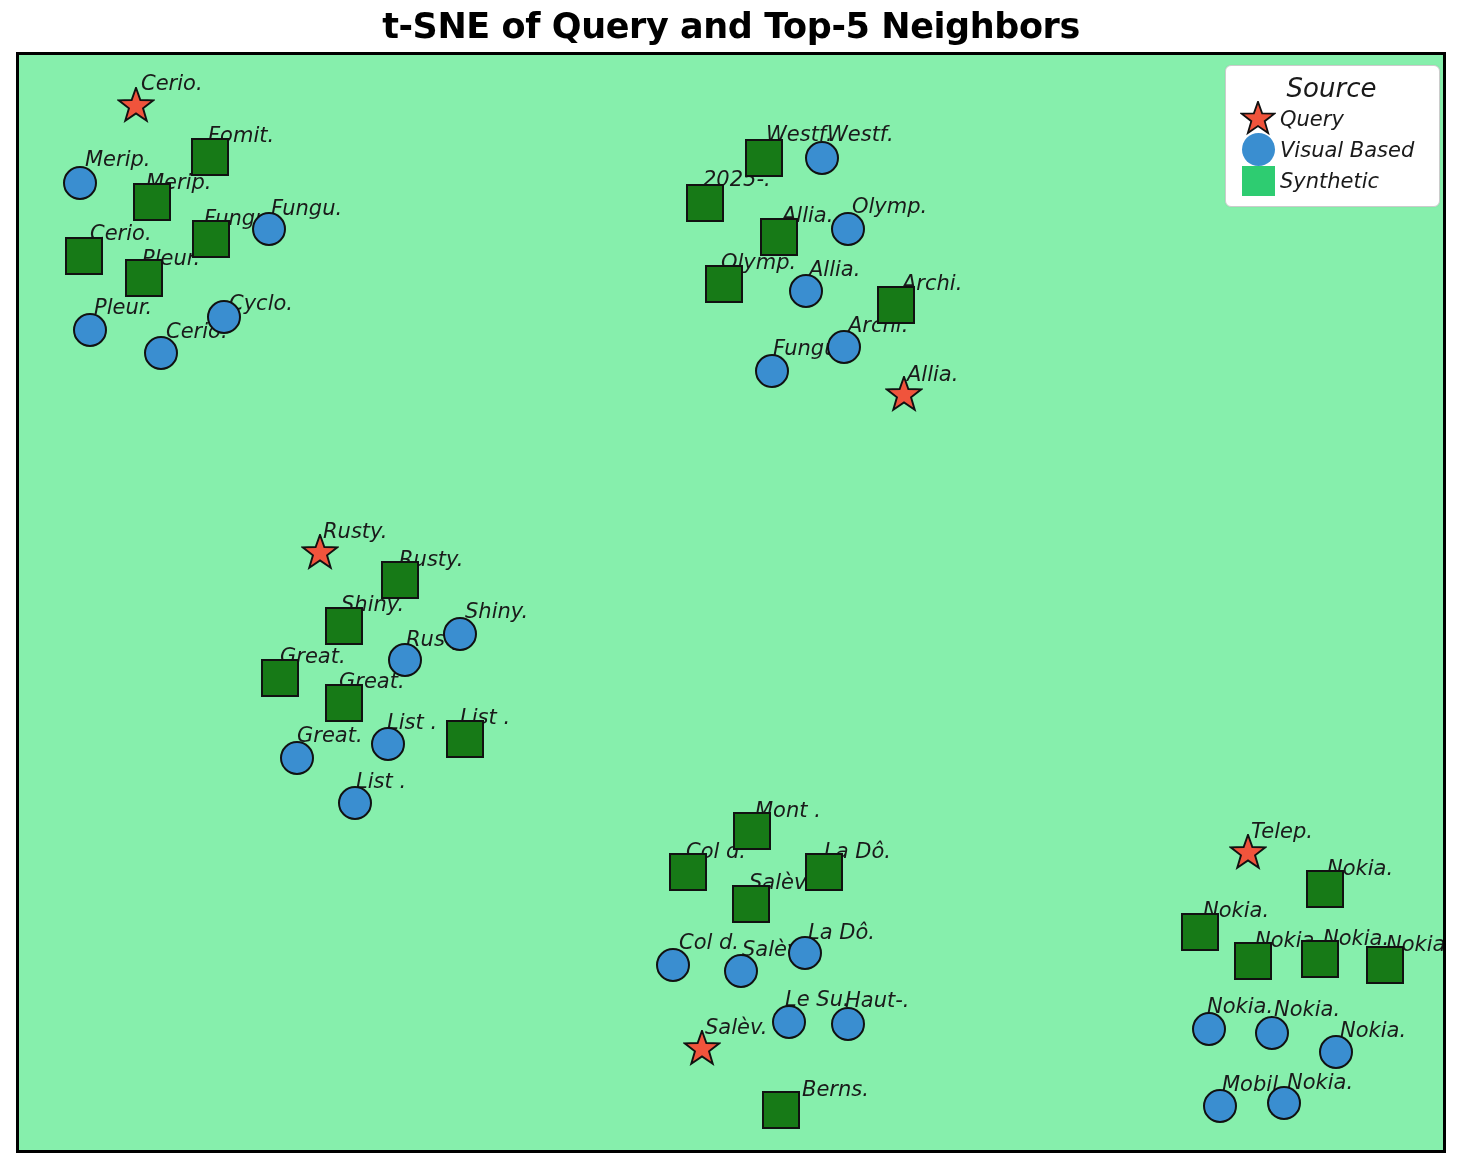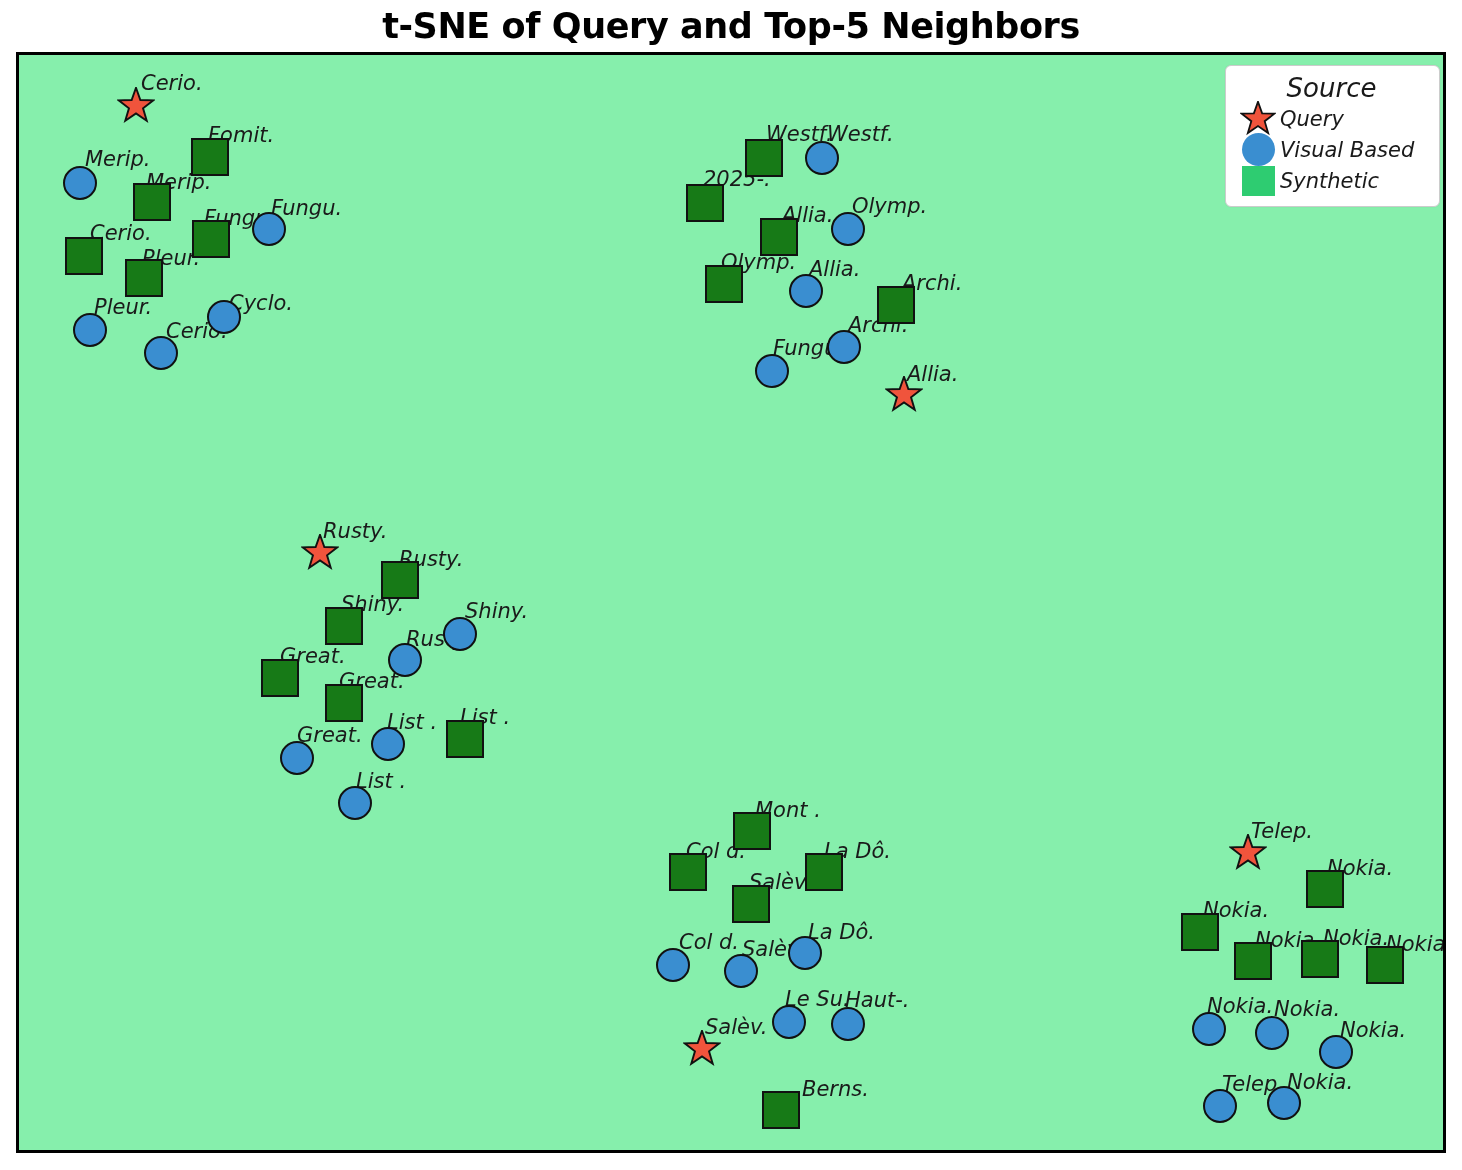--- a/index.html
+++ b/index.html
@@ -184,21 +184,21 @@
         <div class="point-label" style="left: 783px; top: 1046px;">Berns.</div>
         <div class="point-label" style="left: 1232px; top: 788px;">Telep.</div>
         <div class="point-label" style="left: 1308px; top: 825px;">Nokia.</div>
         <div class="point-label" style="left: 1184px; top: 867px;">Nokia.</div>
         <div class="point-label" style="left: 1236px; top: 897px;">Nokia.</div>
         <div class="point-label" style="left: 1304px; top: 895px;">Nokia.</div>
         <div class="point-label" style="left: 1367px; top: 901px;">Nokia.</div>
         <div class="point-label" style="left: 1188px; top: 963px;">Nokia.</div>
         <div class="point-label" style="left: 1255px; top: 966px;">Nokia.</div>
         <div class="point-label" style="left: 1321px; top: 987px;">Nokia.</div>
-        <div class="point-label" style="left: 1203px; top: 1041px;">Telep</div>
+        <div class="point-label" style="left: 1203px; top: 1041px;">Mobil</div>
         <div class="point-label" style="left: 1268px; top: 1039px;">Nokia.</div>
         <div class="point" style="left: 117px; top: 51px;">
           <svg width="38" height="38" viewBox="0 0 100 100" class="marker-star">
             <polygon points="50.00,2.00 61.46,34.22 95.65,35.17 68.55,56.03 78.21,88.83 50.00,69.50 21.79,88.83 31.45,56.03 4.35,35.17 38.54,34.22" fill="#f0543c" stroke="#111111" stroke-width="5" stroke-linejoin="miter"></polygon>
           </svg>
         </div>
         <div class="point" style="left: 191px; top: 102px;">
           <div class="marker-square"></div>
         </div>
         <div class="point" style="left: 61px; top: 128px;">

